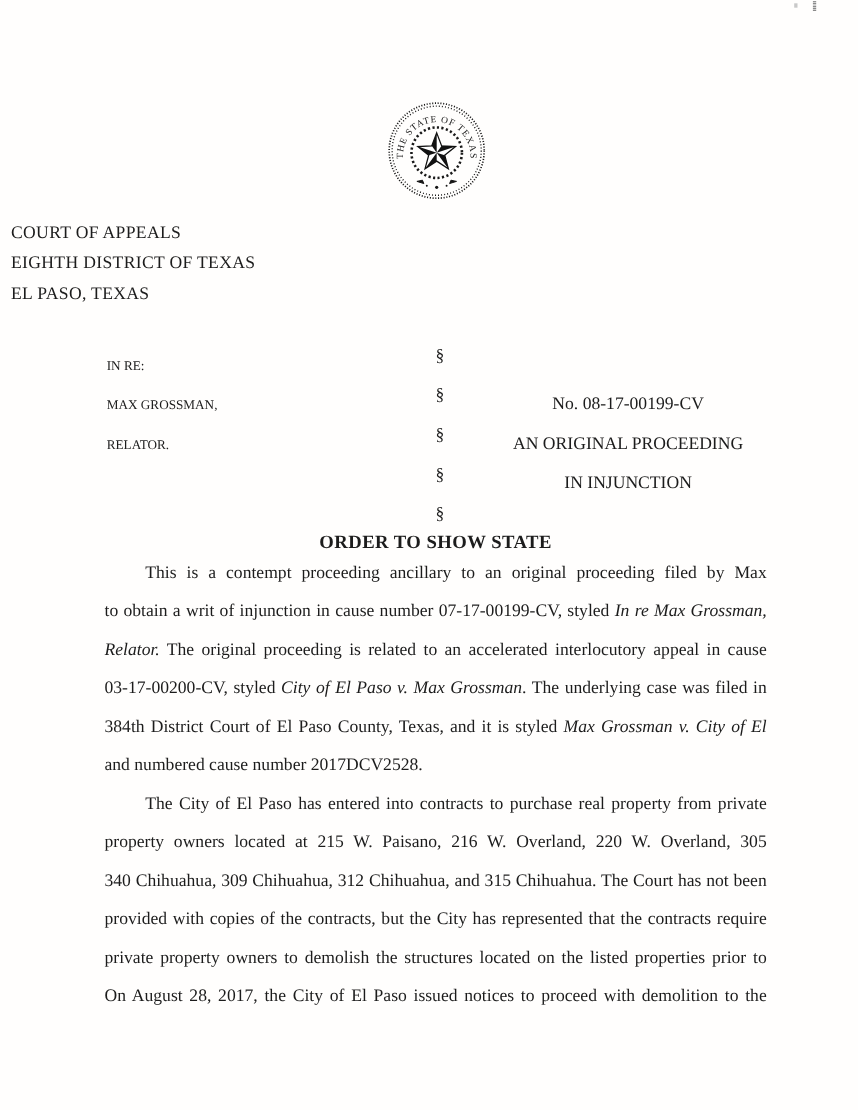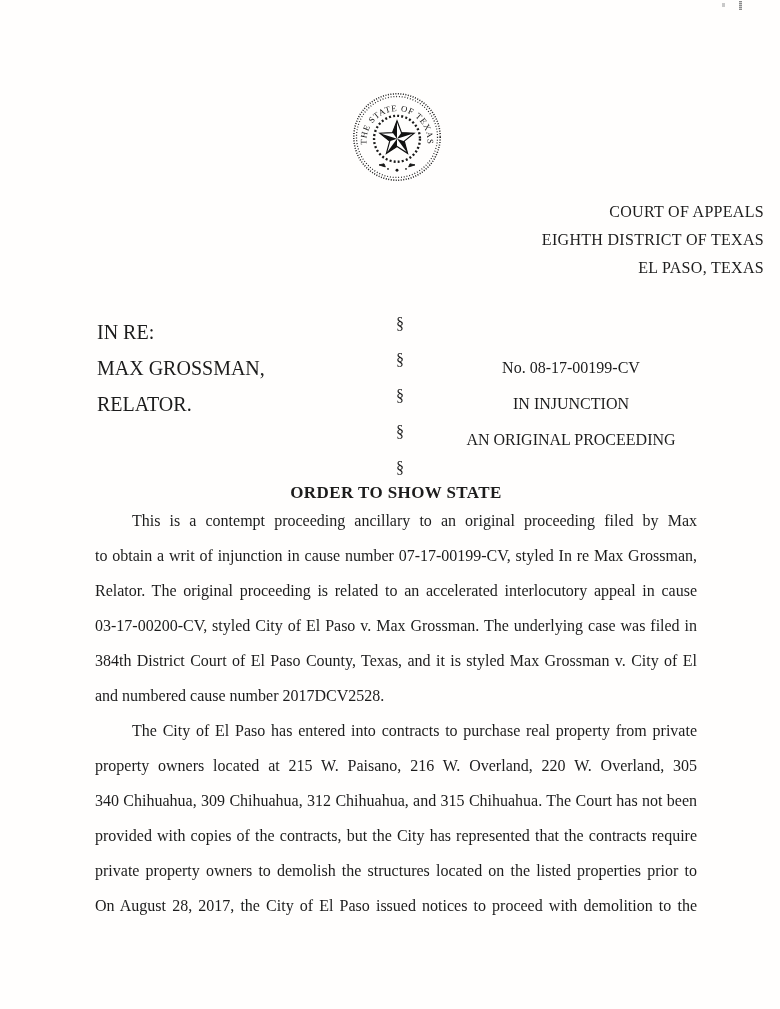--- a/index.html
+++ b/index.html
@@ -6,38 +6,38 @@
   .page {
     position:relative; width:780px; height:1009px; margin:0 auto;
     background:#fffefd; overflow:hidden;
     font-family:"Liberation Serif", serif; color:#1c1c1c;
     -webkit-font-smoothing:antialiased;
   }
   .scan-mark1 { position:absolute; left:722px; top:3px; width:3px; height:4px; background:#c9c9c9; }
   .scan-mark2 { position:absolute; left:739px; top:1px; width:3px; height:9px;
     background:repeating-linear-gradient(#8a8a8a 0 1px, #cfcfcf 1px 2px); }
   .seal { position:absolute; left:352px; top:92px; width:90px; height:90px; }
-  .hline { position:absolute; left:10px; right:16px; text-align:right;
+  .hline { position:absolute; left:10px; right:4px; text-align:left;
     font-size:16px; line-height:20px; letter-spacing:0.3px; }
   .h1 { top:202px; } .h2 { top:230px; } .h3 { top:258px; }
-  .cap-left { position:absolute; left:97px; top:322px; font-size:20px; }
+  .cap-left { position:absolute; left:97px; top:322px; font-size:12px; }
   .cap-left div { height:36px; line-height:20px; }
   .cap-sec { position:absolute; left:396px; top:314px; font-size:16px; }
   .cap-sec div { height:36px; line-height:20px; }
   .cap-right { position:absolute; left:441px; top:322px; width:260px;
     text-align:center; font-size:16px;margin-top:36px; }
   .cap-right div { height:36px; line-height:20px; }
   .order-title { position:absolute; left:95px; top:483px; width:602px;
     text-align:center; font-size:17px; font-weight:bold; letter-spacing:0.4px; line-height:20px; }
   .bodyblock { position:absolute; left:95px; top:503px; width:602px; font-size:16px; }
   .bline { text-align:justify; text-align-last:justify; line-height:35px;
     height:35px; overflow:hidden; }
   .bline.nojust { text-align:right; text-align-last:left; }
   .bline.indent { text-indent:37px; }
-  .it { }
+  .it { font-style:italic; }
 </style>
 </head>
 <body>
 
 <div class="page">
 
   <div class="scan-mark1"></div>
   <div class="scan-mark2"></div>
 
   <div class="seal">
@@ -82,22 +82,22 @@
   <div class="cap-sec">
     <div>§</div>
     <div>§</div>
     <div>§</div>
     <div>§</div>
     <div>§</div>
   </div>
 
   <div class="cap-right">
     <div>No. 08-17-00199-CV</div>
+    <div>AN ORIGINAL PROCEEDING</div>
     <div>IN INJUNCTION</div>
-    <div>AN ORIGINAL PROCEEDING</div>
   </div>
 
   <div class="order-title">ORDER TO SHOW STATE</div>
 
   <div class="bodyblock">
     <div>
         <div class="bline indent"><span>This is a contempt proceeding ancillary to an original proceeding filed by Max Grossman</span></div>
         <div class="bline"><span>to obtain a writ of injunction in cause number 07-17-00199-CV, styled </span><span class="it">In re Max Grossman,</span></div>
         <div class="bline"><span class="it">Relator.</span><span>  The original proceeding is related to an accelerated interlocutory appeal in cause number</span></div>
         <div class="bline"><span>03-17-00200-CV, styled </span><span class="it">City of El Paso v. Max Grossman</span><span>.  The underlying case was filed in the</span></div>

